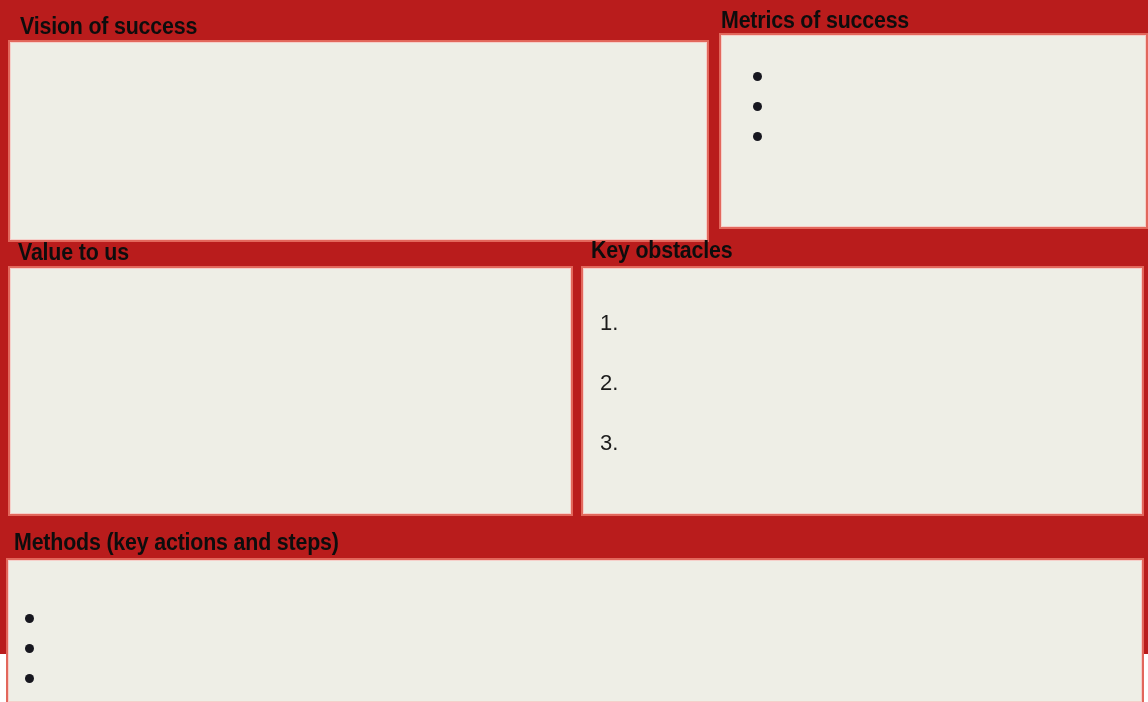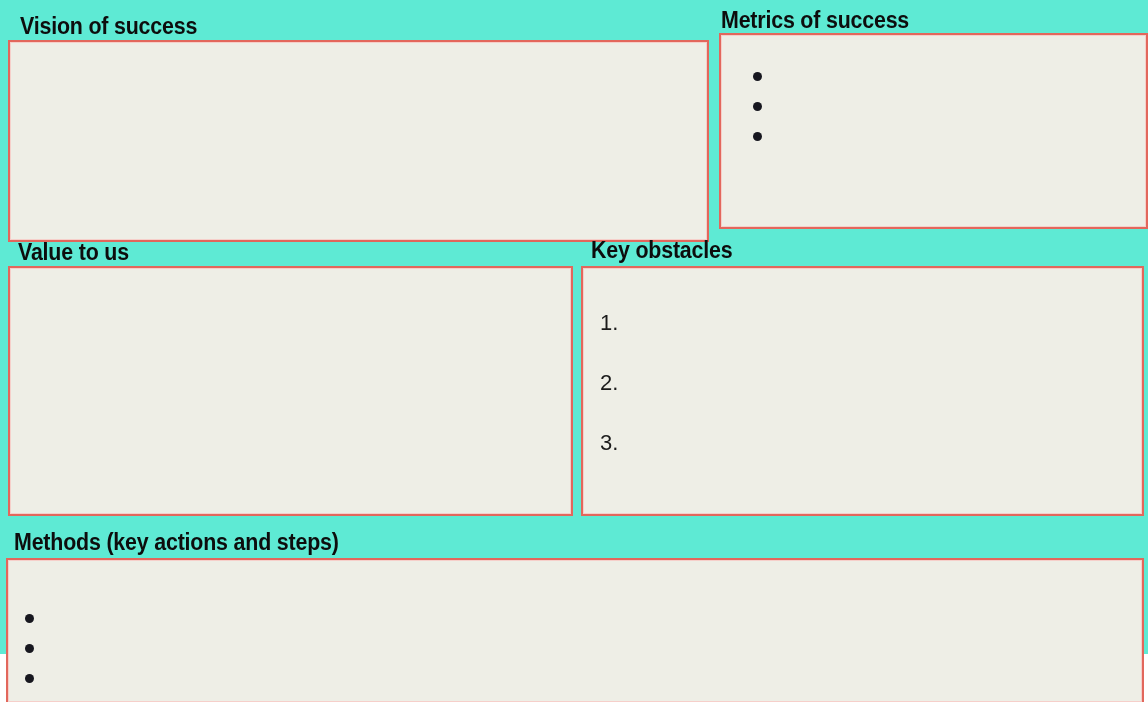--- a/index.html
+++ b/index.html
@@ -15,21 +15,21 @@
     overflow: hidden;
     font-family: "Liberation Sans", "DejaVu Sans", sans-serif;
     -webkit-font-smoothing: antialiased;
   }
 
   .canvas {
     position: absolute;
     left: 0; top: 0;
     width: 1148px;
     height: 654px;
-    background: #5eead4;
+    background: #b91c1c;
   }
 
   
   .section {
     position: absolute;
   }
 
   .section-heading {
     position: absolute;
     left: 0;

